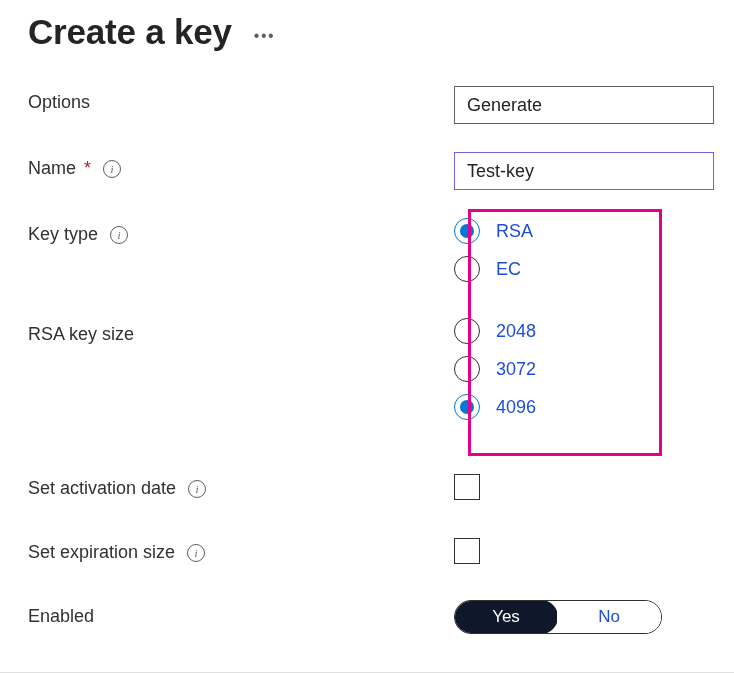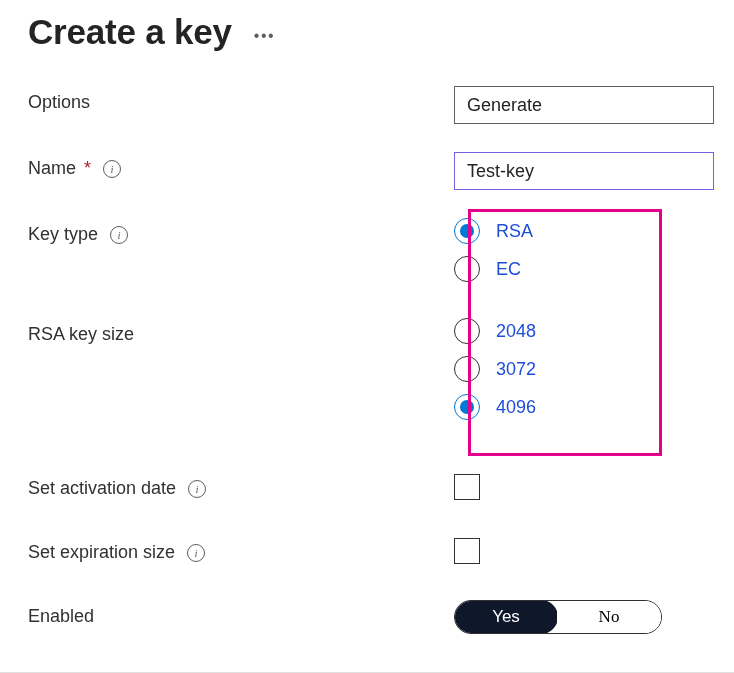--- a/index.html
+++ b/index.html
@@ -146,22 +146,21 @@
       font-size: 17px;
     }
     .toggle-yes {
       background: #0f172a;
       color: #fff;
       border-radius: 17px;
       margin: -1px;
     }
     .toggle-no {
       background: #fff;
-      color: #000000;
-      font-family: Liberation Serif, serif;
+      color: #1d4ed8;
     }
     .kt-rows { position: relative; }
     .kt-hl {
       left: 440px; top: -9px; width: 194px; height: 247px;
     }
   </style>
 </head>
 <body>
 
 <div class="page">

